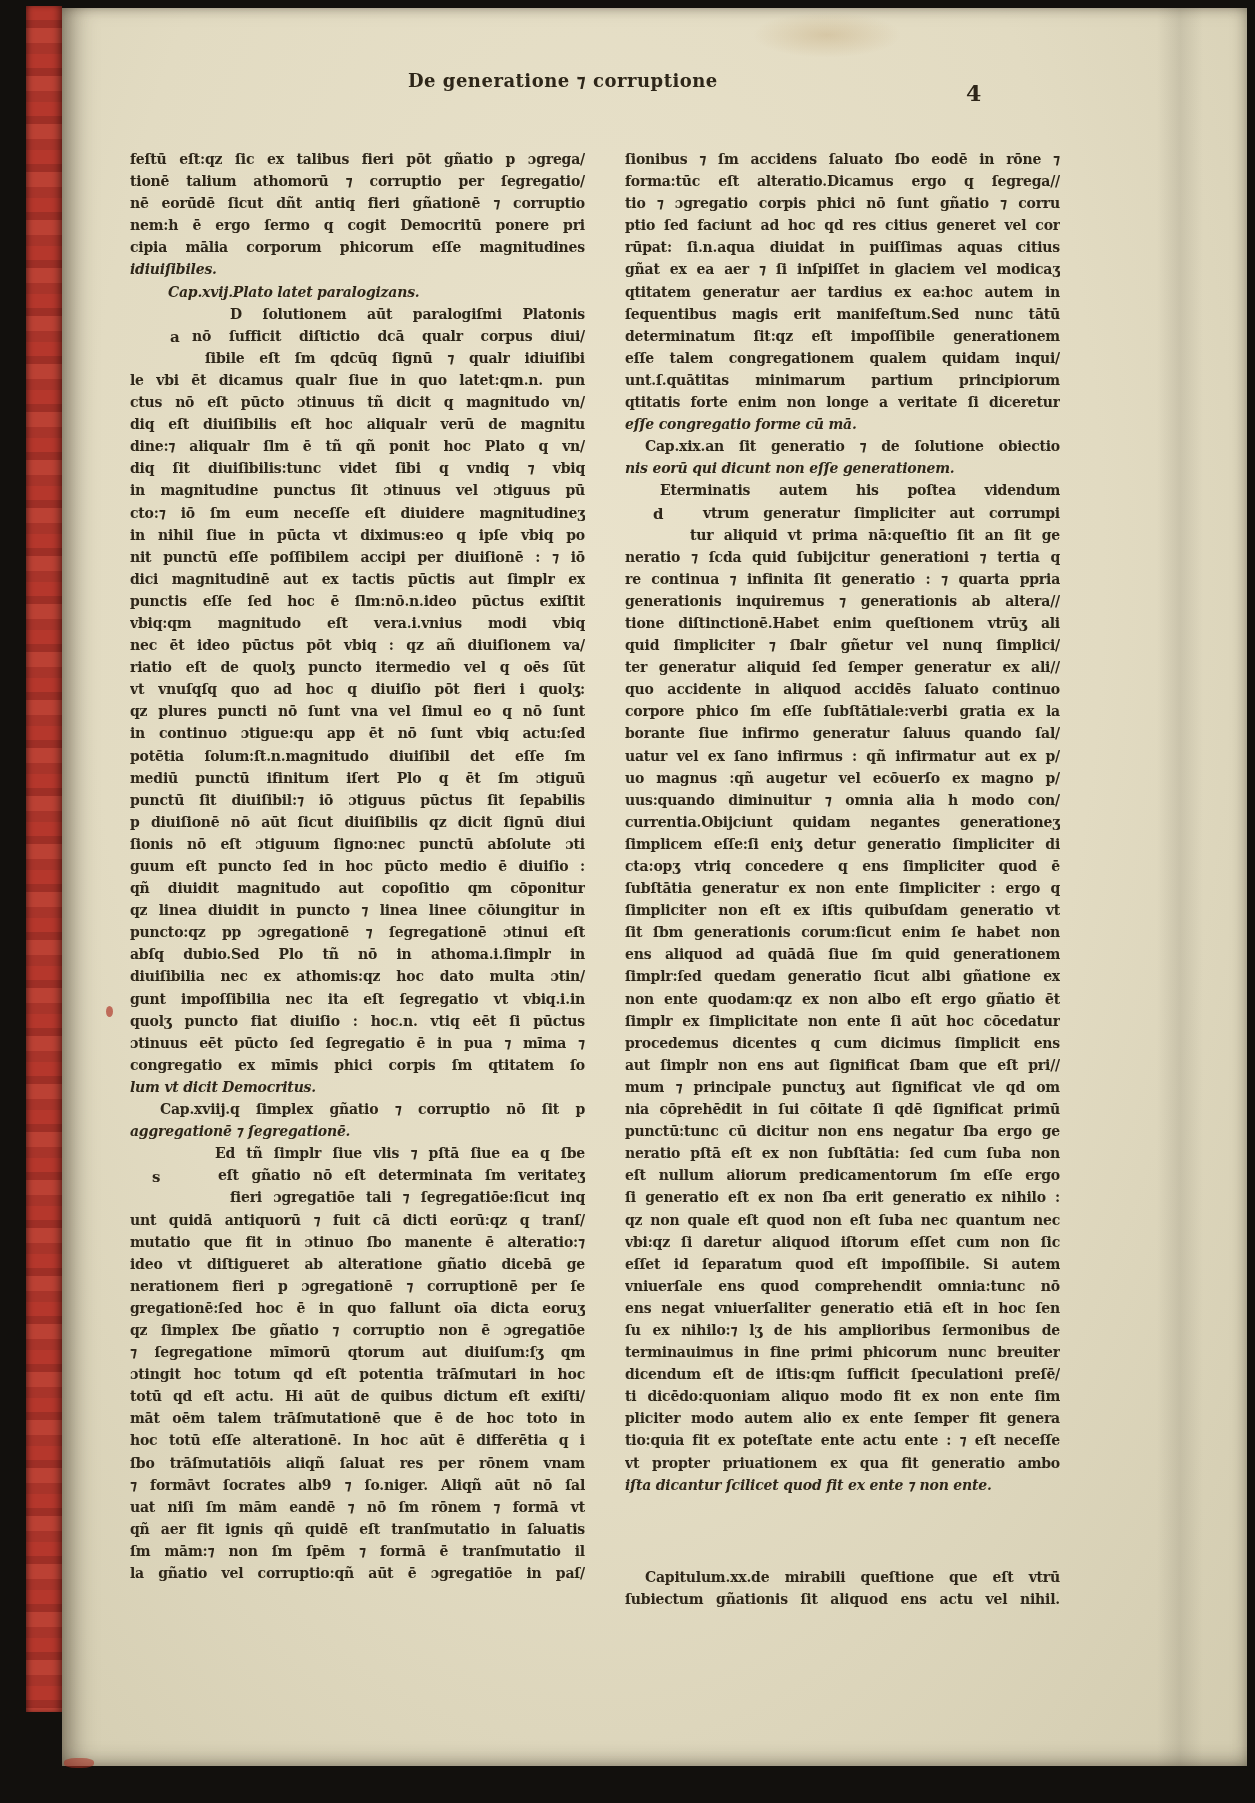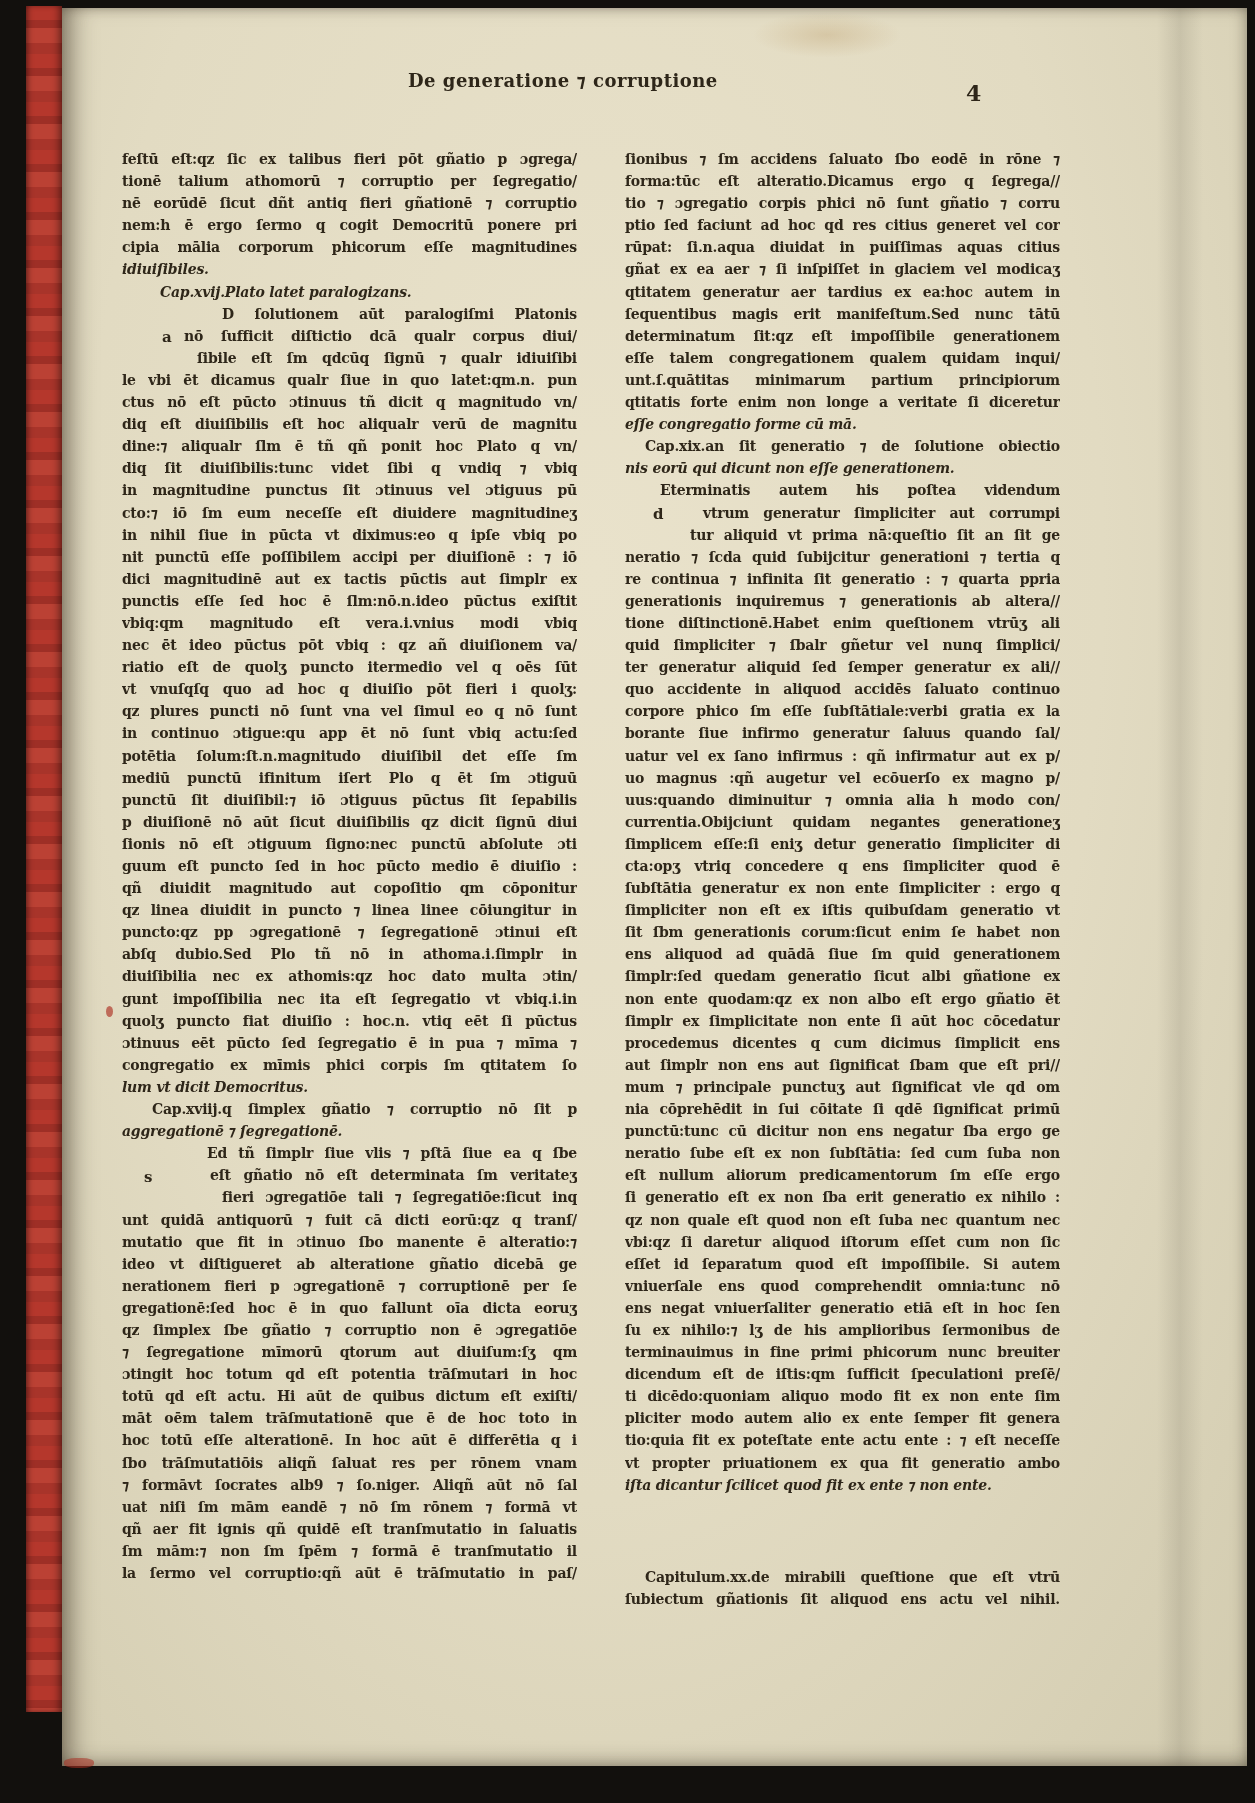--- a/index.html
+++ b/index.html
@@ -21,21 +21,21 @@
   .stain{position:absolute;left:690px;top:4px;width:150px;height:46px;border-radius:50%;
         background:radial-gradient(ellipse,rgba(165,120,55,.22),rgba(165,120,55,0) 70%);}
   .red-speck-a{position:absolute;left:44px;top:998px;width:7px;height:11px;border-radius:50%;
         background:rgba(172,48,34,.65);}
   .red-speck-b{position:absolute;left:2px;top:1750px;width:30px;height:10px;border-radius:40%;
         background:rgba(172,48,34,.55);}
   .running-title{position:absolute;left:346px;top:62px;font-size:18px;font-weight:bold;
         color:var(--ink,#2e2619);letter-spacing:.5px;}
   .folio{position:absolute;left:904px;top:72px;font-size:22px;font-weight:bold;color:var(--ink,#2e2619);}
   .col{position:absolute;color:var(--ink,#2e2619);font-weight:bold;font-size:14px;}
-  .col-left{left:60px;top:140px;width:455px;}
+  .col-left{left:68px;top:140px;width:455px;}
   .col-right{left:563px;top:140px;width:435px;}
   .line{height:22.1px;line-height:22.2px;text-align:justify;text-align-last:justify;
         letter-spacing:-0.2px;overflow:hidden;}
   .line.noj{text-align:left;text-align-last:left;font-style:italic;}
   .guide{position:absolute;font-size:15px;font-weight:bold;color:var(--ink,#2e2619);}
 </style>
 </head>
 <body>
 
 <div class="scan" style="--bg: #12100d; --paper: #e2dbc2; --ink: #2e2619; --red: #b5372c;">
@@ -105,21 +105,21 @@
         <div class="line">⁊ ſegregatione mīmorū qtorum aut diuiſum:ſʒ qm</div>
         <div class="line">ɔtingit hoc totum qd eſt potentia trāſmutari in hoc</div>
         <div class="line">totū qd eſt actu. Hi aūt de quibus dictum eſt exiſti/</div>
         <div class="line">māt oēm talem trāſmutationē que ē de hoc toto in</div>
         <div class="line">hoc totū eſſe alterationē. In hoc aūt ē differētia q i</div>
         <div class="line">ſbo trāſmutatiōis aliqñ ſaluat res per rōnem vnam</div>
         <div class="line">⁊ formāvt ſocrates alb9 ⁊ ſo.niger. Aliqñ aūt nō ſal</div>
         <div class="line">uat niſi ſm mām eandē ⁊ nō ſm rōnem ⁊ formā vt</div>
         <div class="line">qñ aer fit ignis qñ quidē eſt tranſmutatio in ſaluatis</div>
         <div class="line">ſm mām:⁊ non ſm ſpēm ⁊ formā ē tranſmutatio il</div>
-        <div class="line">la ſermo vel corruptio:qñ aūt ē trāſmutatio in paſ/</div>
+        <div class="line">la gñatio vel corruptio:qñ aūt ē ɔgregatiōe in paſ/</div>
         <div class="guide" style="top: 179.8px; left: 40px;">a</div>
         <div class="guide" style="top: 1019.6px; left: 22px;">s</div>
       </div>
     <div class="col col-right">
         <div class="line">ſionibus ⁊ ſm accidens ſaluato ſbo eodē in rōne ⁊</div>
         <div class="line">forma:tūc eſt alteratio.Dicamus ergo q ſegrega//</div>
         <div class="line">tio ⁊ ɔgregatio corpis phici nō ſunt gñatio ⁊ corru</div>
         <div class="line">ptio ſed faciunt ad hoc qd res citius generet vel cor</div>
         <div class="line">rūpat: ſi.n.aqua diuidat in puiſſimas aquas citius</div>
         <div class="line">gñat ex ea aer ⁊ ſi inſpiſſet in glaciem vel modicaʒ</div>
@@ -155,21 +155,21 @@
         <div class="line">ſit ſbm generationis corum:ſicut enim ſe habet non</div>
         <div class="line">ens aliquod ad quādā ſiue ſm quid generationem</div>
         <div class="line">ſimplr:ſed quedam generatio ſicut albi gñatione ex</div>
         <div class="line">non ente quodam:qz ex non albo eſt ergo gñatio ēt</div>
         <div class="line">ſimplr ex ſimplicitate non ente ſi aūt hoc cōcedatur</div>
         <div class="line">procedemus dicentes q cum dicimus ſimplicit ens</div>
         <div class="line">aut ſimplr non ens aut ſignificat ſbam que eſt pri//</div>
         <div class="line">mum ⁊ principale punctuʒ aut ſignificat vle qd om</div>
         <div class="line">nia cōprehēdit in ſui cōitate ſi qdē ſignificat primū</div>
         <div class="line">punctū:tunc cū dicitur non ens negatur ſba ergo ge</div>
-        <div class="line">neratio ſube eſt ex non ſubſtātia: ſed cum ſuba non</div>
+        <div class="line">neratio pſtā eſt ex non ſubſtātia: ſed cum ſuba non</div>
         <div class="line">eſt nullum aliorum predicamentorum ſm eſſe ergo</div>
         <div class="line">ſi generatio eſt ex non ſba erit generatio ex nihilo :</div>
         <div class="line">qz non quale eſt quod non eſt ſuba nec quantum nec</div>
         <div class="line">vbi:qz ſi daretur aliquod iſtorum eſſet cum non ſic</div>
         <div class="line">eſſet id ſeparatum quod eſt impoſſibile. Si autem</div>
         <div class="line">vniuerſale ens quod comprehendit omnia:tunc nō</div>
         <div class="line">ens negat vniuerſaliter generatio etiā eſt in hoc ſen</div>
         <div class="line">ſu ex nihilo:⁊ lʒ de his amplioribus ſermonibus de</div>
         <div class="line">terminauimus in fine primi phicorum nunc breuiter</div>
         <div class="line">dicendum eſt de iſtis:qm ſufficit ſpeculationi preſē/</div>

